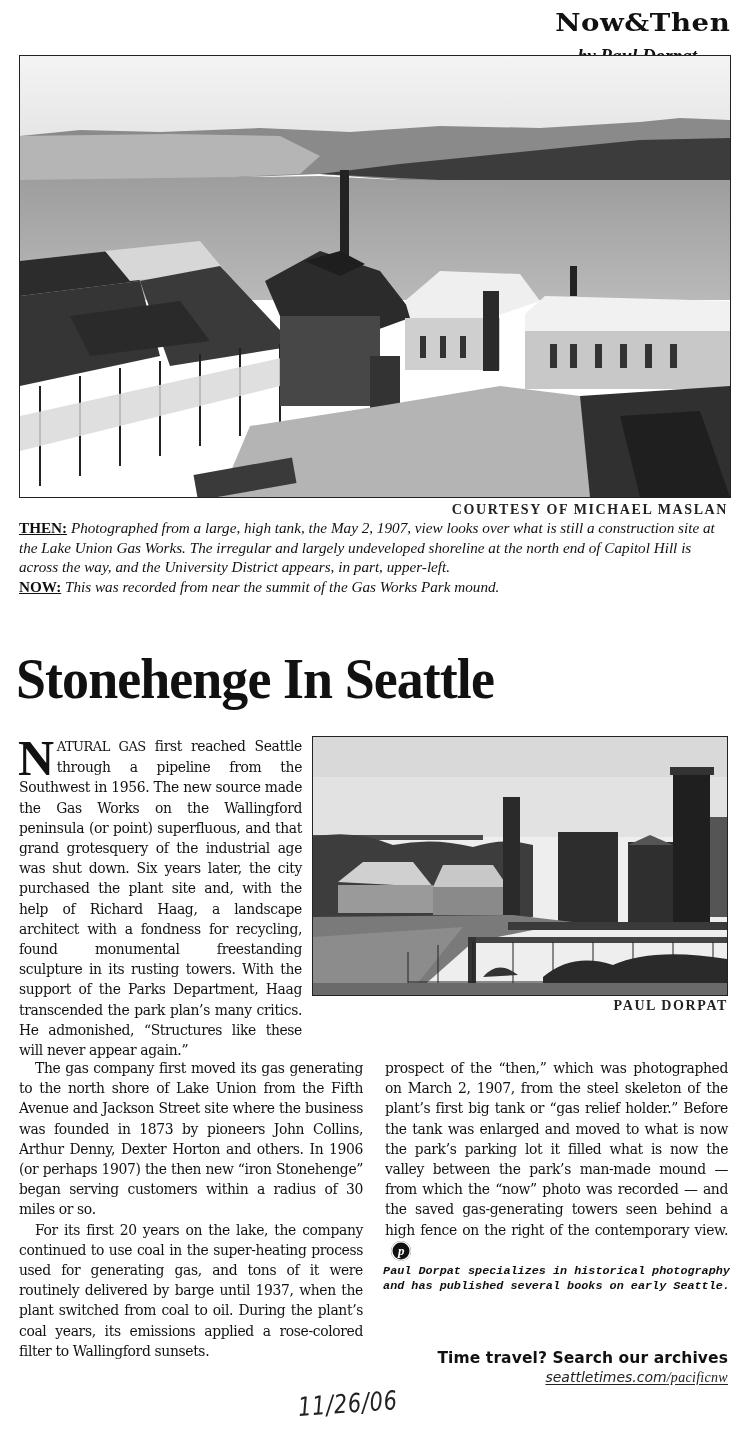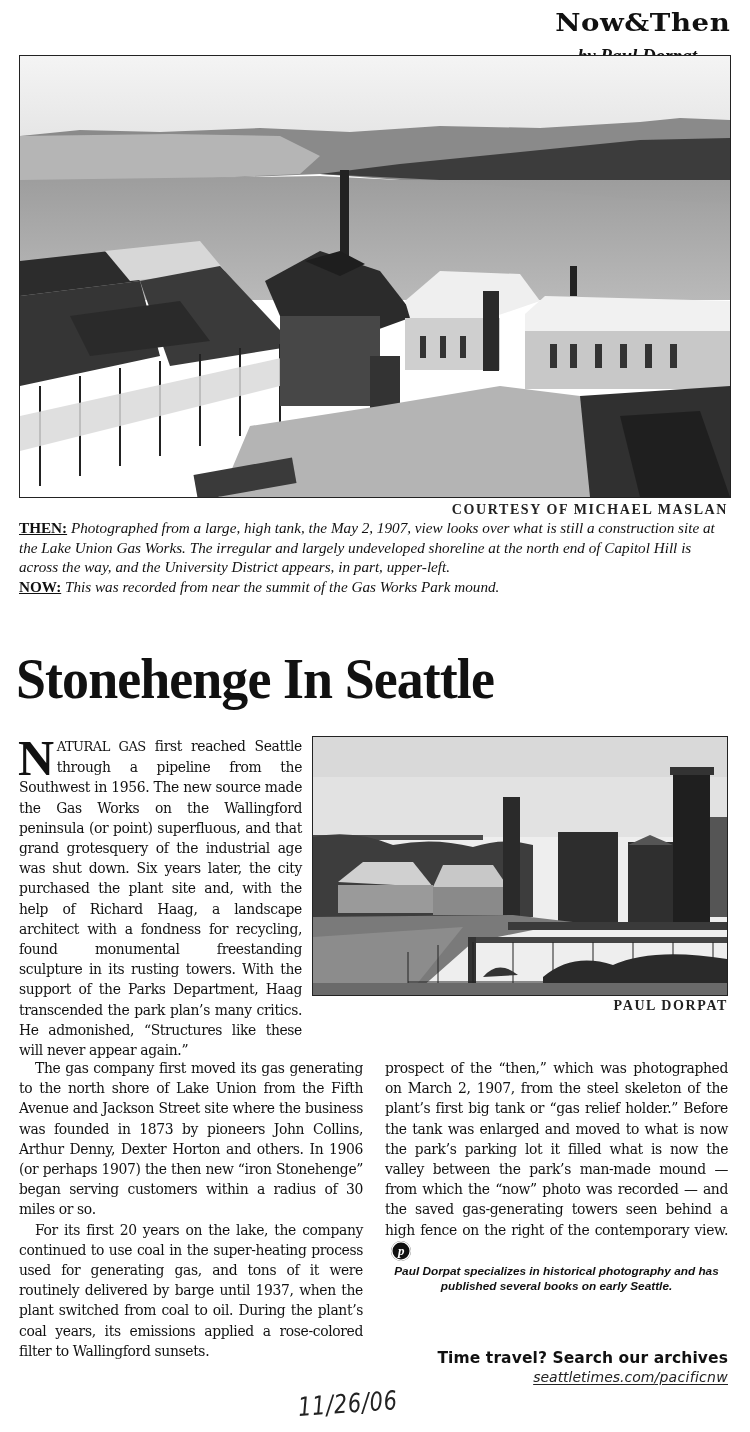--- a/index.html
+++ b/index.html
@@ -33,26 +33,26 @@
   .col-left-top { left: 19px; top: 736px; width: 283px; }
   .col-left-bottom { left: 19px; top: 1058px; width: 344px; }
   .col-right { left: 385px; top: 1058px; width: 343px; }
   .body-col p { margin: 0; }
   .indent { text-indent: 16px; }
   .dropcap { float: left; font-family: "Liberation Serif", serif; font-size: 50px; line-height: 38px; margin: 3px 3px 0 -1px; font-weight: bold; }
   .smallcaps-lead { font-size: 13px; letter-spacing: -0.5px; }
 
   .endmark { display: inline-block; width: 20px; height: 20px; border-radius: 50%; background: #111; color: #fff; font-family: "Liberation Serif", serif; font-style: italic; font-weight: bold; font-size: 13px; line-height: 20px; text-align: center; vertical-align: middle; margin-left: 6px; box-shadow: 0 0 0 1.5px #fff inset; }
 
-  .bio { left: 380px; top: 1264px; width: 353px; text-align: center; font-family: Liberation Sans, sans-serif; font-style: italic; font-weight: bold; font-size: 11.8px; line-height: 15px; }
+  .bio { left: 380px; top: 1264px; width: 353px; text-align: center; font-family: Liberation Mono, monospace; font-style: italic; font-weight: bold; font-size: 11.8px; line-height: 15px; }
 
   .promo { right: 22px; top: 1349px; text-align: right; }
   .promo-title { font-family: "DejaVu Sans", sans-serif; font-weight: bold; font-size: 15.5px; letter-spacing: 0.1px; text-align: right; }
   .promo-link { font-family: "DejaVu Sans", sans-serif; font-style: italic; font-size: 14px; color: #222; text-decoration: underline; text-underline-offset: 2px; margin-top: 2px; }
-  .promo-link .path { font-weight: normal; font-style: italic; letter-spacing: 0.3px; }
+  .promo-link .path { font-weight: normal; font-style: italic; letter-spacing: 0.3px; font-family: Liberation Serif, serif; }
 
   .handwritten { left: 298px; top: 1392px; font-family: "DejaVu Sans", sans-serif; font-size: 26px; font-style: italic; font-weight: normal; color: #222; transform: rotate(-4deg) scaleX(0.8); transform-origin: left center; letter-spacing: 1px; }
 </style>
 </head>
 <body>
 
 <div class="abs masthead">
   <span class="mast-title">Now&amp;Then</span>
   <span class="mast-by">by Paul Dorpat</span>
 </div>

